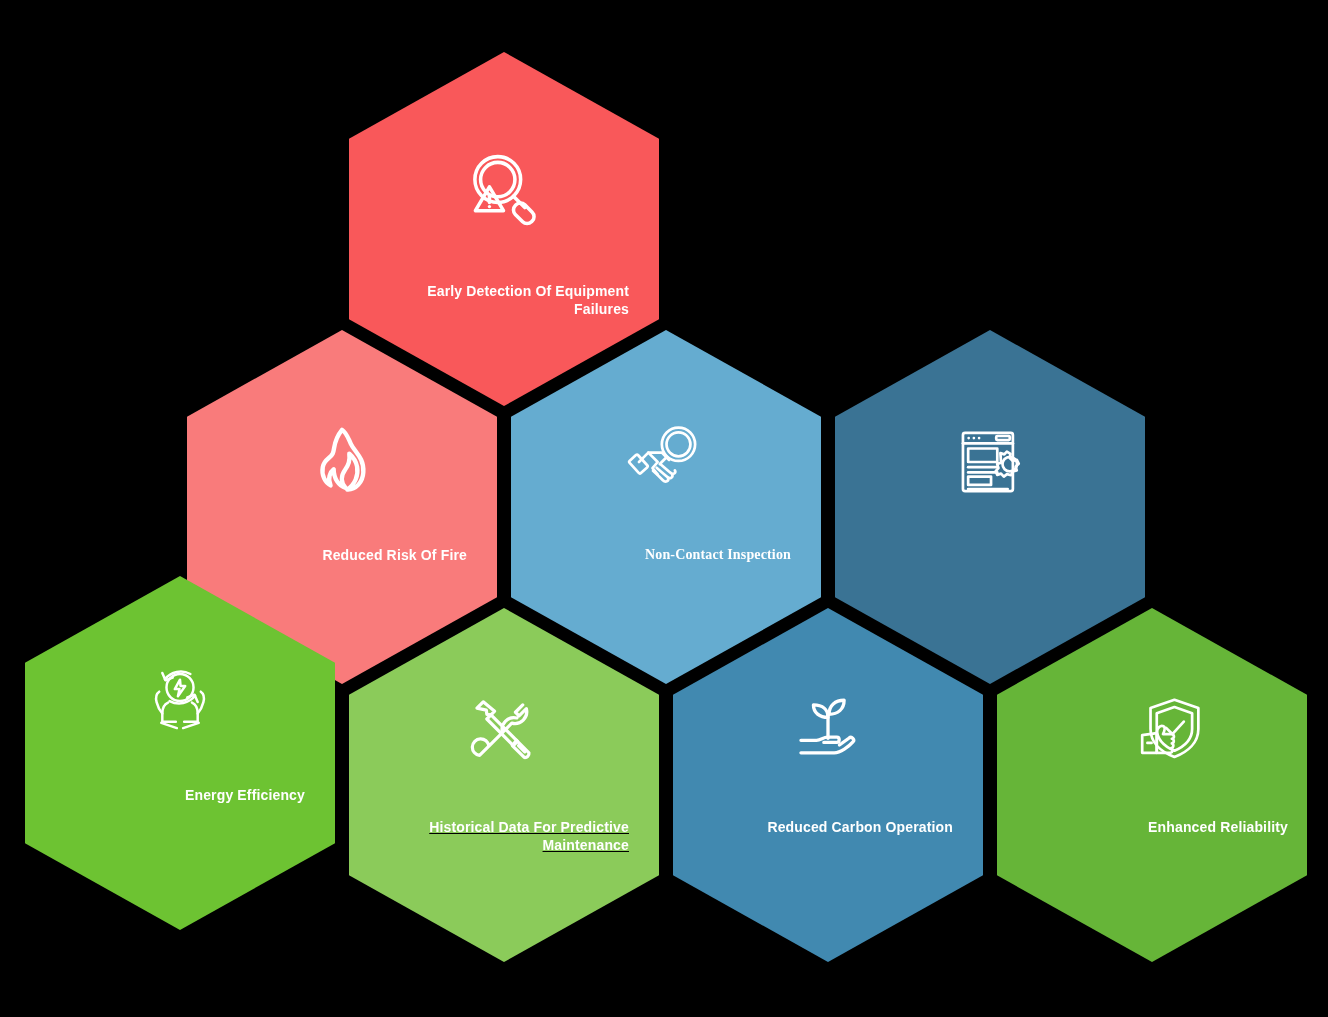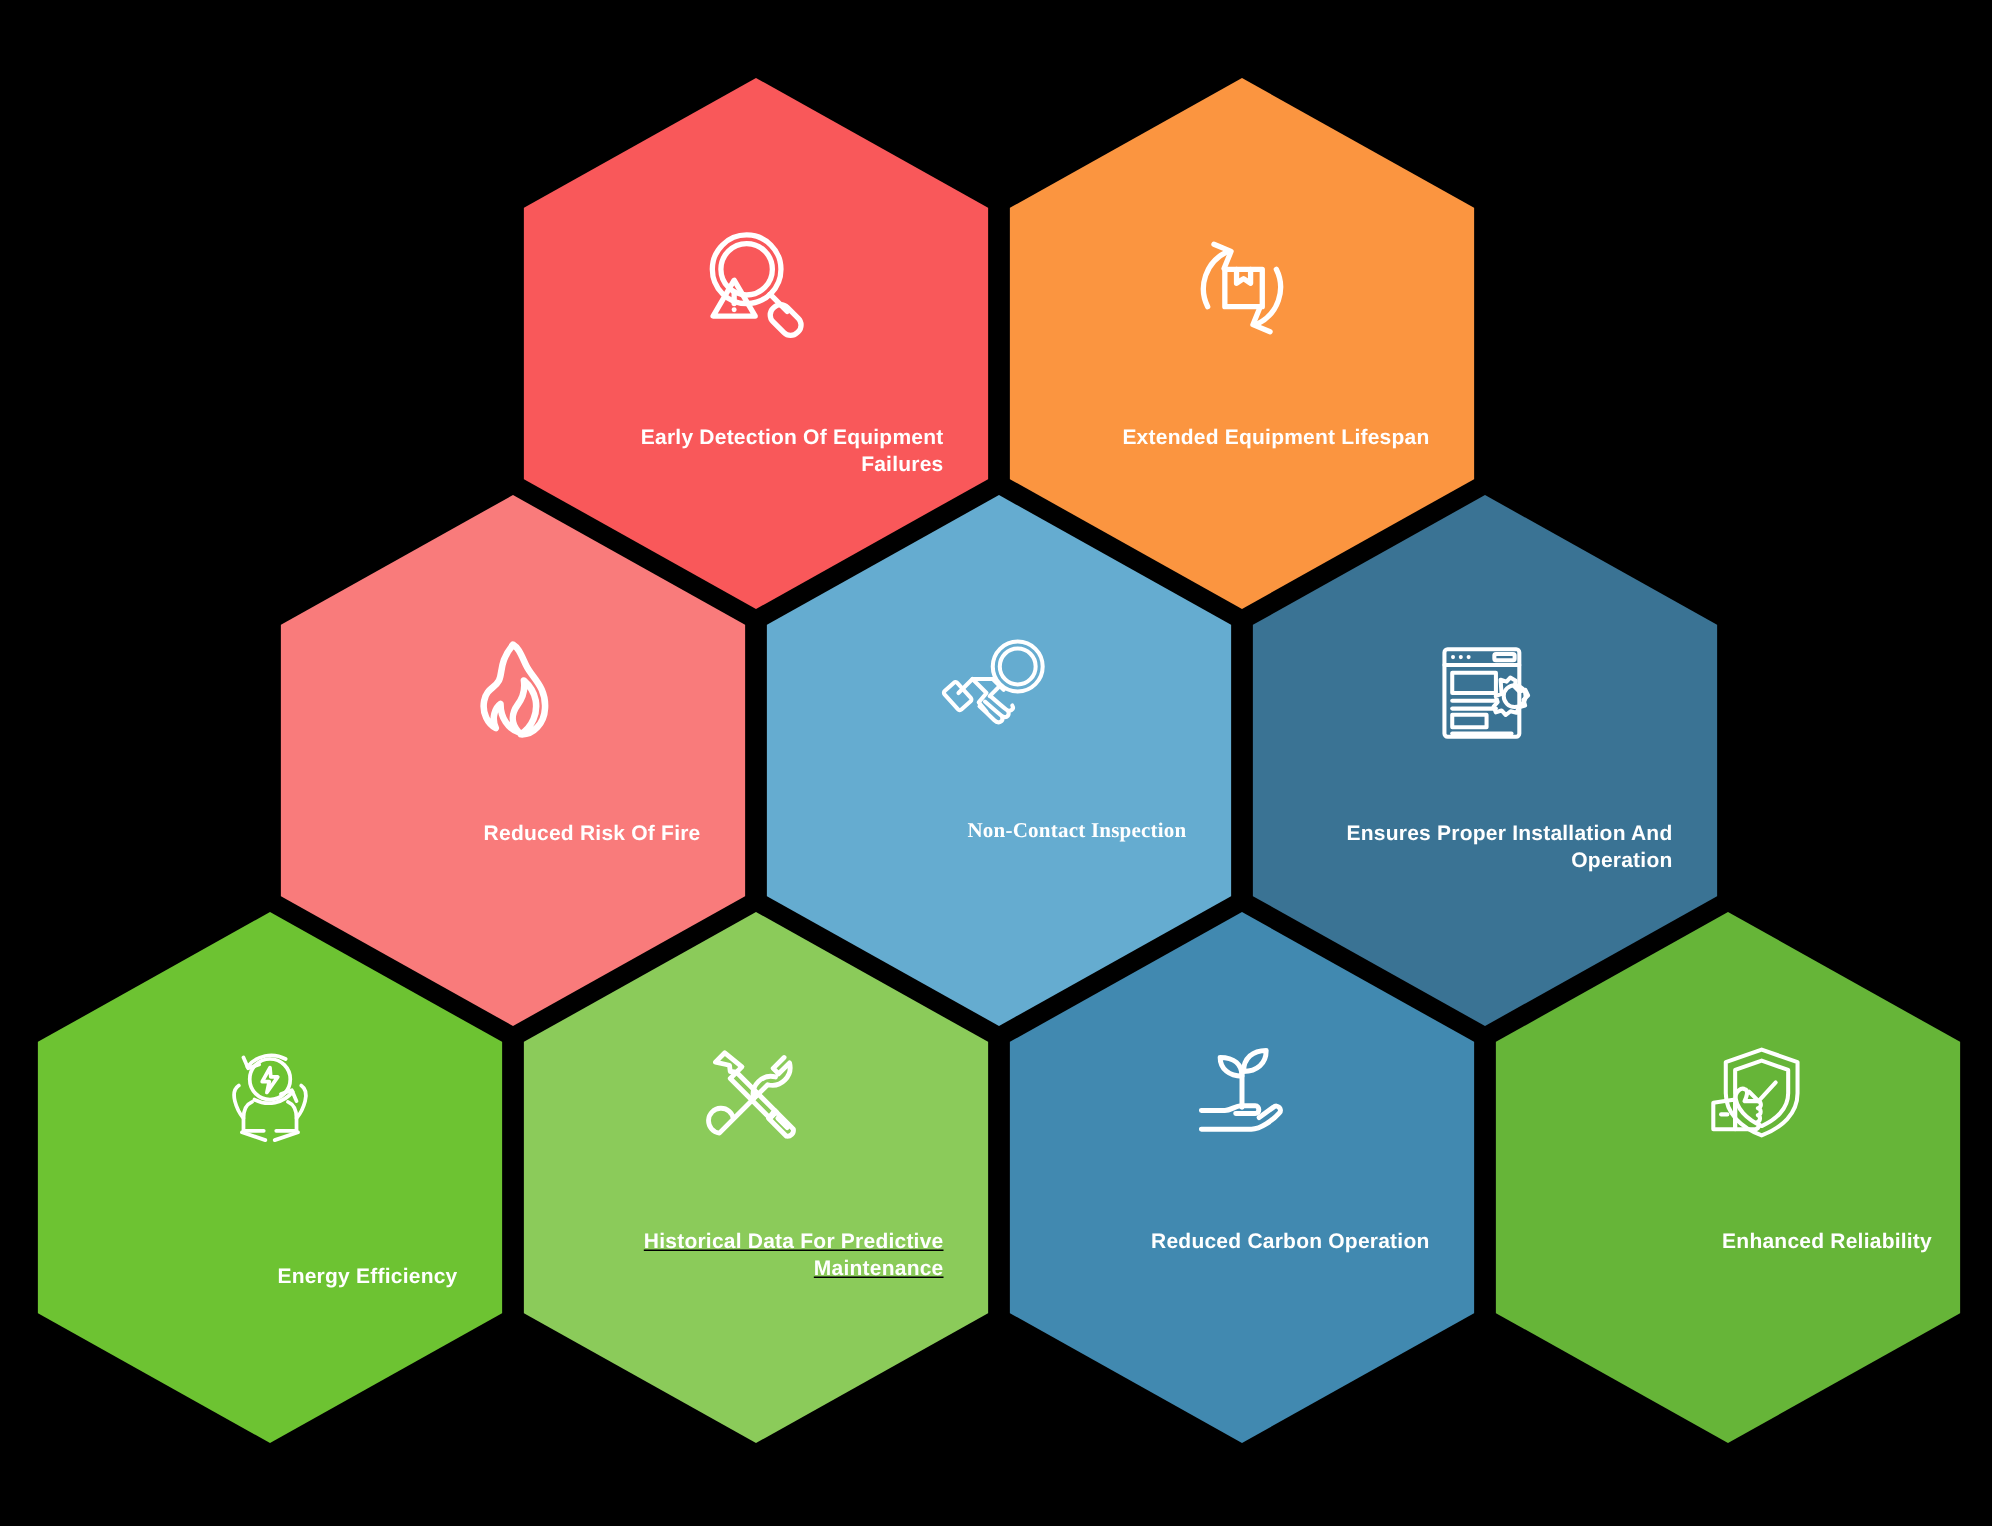--- a/index.html
+++ b/index.html
@@ -52,21 +52,21 @@
     letter-spacing: 0.15px;
     width: 250px;
     flex: none;
   }
   
   .pos-0 { left: 349px;  top: 52px;  }
   .pos-1 { left: 673px;  top: 52px;  }
   .pos-2 { left: 187px;  top: 330px; }
   .pos-3 { left: 511px;  top: 330px; }
   .pos-4 { left: 835px;  top: 330px; }
-  .pos-5 { left: 25px;   top: 608px; gap: 23px; }
+  .pos-5 { left: 25px;   top: 576px; }
   .pos-6 { left: 349px;  top: 608px; }
   .pos-7 { left: 673px;  top: 608px; }
   .pos-8 { left: 997px;  top: 608px; }
 
   
   .pad-a .hex-icon  { margin-top: 88px; }
   .pad-a .hex-label { margin-top: 38px; }
 
   .pad-b .hex-icon  { margin-top: 80px; }
   .pad-b .hex-label { margin-top: 32px; }
@@ -87,33 +87,20 @@
         <line x1="59" y1="54" x2="70" y2="65"></line>
         <rect x="62.5" y="59.5" width="13" height="22" rx="6" transform="rotate(-45 69 70.5)"></rect>
         <path d="M36 45 L22.5 68 L49.5 68 Z"></path>
         <line x1="36" y1="53.5" x2="36" y2="60"></line>
         <circle cx="36" cy="64" r="1.6" fill="#ffffff" stroke="none"></circle>
       </svg>
     </span>
     <span class="hex-label">Early Detection Of Equipment Failures</span>
   </div>
 
-  <div class="hex pos-1 pad-a" style="background: rgb(251, 149, 64);">
-    <span class="hex-icon">
-      <svg viewBox="0 0 100 100" fill="none" stroke="#ffffff" stroke-width="3.4" stroke-linecap="round" stroke-linejoin="round">
-        <path d="M28 62 A26 26 0 0 1 40 27"></path>
-        <path d="M72 38 A26 26 0 0 1 60 73"></path>
-        <polyline points="32,22 43,26.5 38.5,37.5"></polyline>
-        <polyline points="68,78 57,73.5 61.5,62.5"></polyline>
-        <rect x="39" y="38" width="24" height="24"></rect>
-        <polyline points="46.5,38 46.5,47 51,44 55.5,47 55.5,38"></polyline>
-      </svg>
-    </span>
-    <span class="hex-label">Extended Equipment Lifespan</span>
-  </div>
 
   <div class="hex pos-2 pad-b" style="background: rgb(249, 123, 123);">
     <span class="hex-icon">
       <svg viewBox="0 0 100 100" fill="none" stroke="#ffffff" stroke-width="4.2" stroke-linecap="round" stroke-linejoin="round">
         <path d="M50 19 C41 30 43.5 37 41 42 C38.5 47 33 47 31.5 55 C30 63 34 70 39 72.5 C36 66 38.5 59.5 42 57 C42 66 47 73 53.5 75 C48.5 69.5 49 63 53 57.5 C56 53.5 58 49 57 42 C61 45.5 63.5 49.5 64.5 54.5 C66 63 62.5 71.5 55 76.5 C63 77 70 69.5 70.5 60 C71.5 46 62 40 58.5 32.5 C55 25 54 21.5 50 19 Z"></path>
       </svg>
     </span>
     <span class="hex-label">Reduced Risk Of Fire</span>
   </div>
 
@@ -145,21 +132,20 @@
         <rect x="56" y="25" width="13" height="4" rx="1"></rect>
         <rect x="29" y="37" width="28" height="13"></rect>
         <line x1="29" y1="55" x2="57" y2="55"></line>
         <line x1="29" y1="60" x2="57" y2="60"></line>
         <rect x="29" y="64" width="22" height="8"></rect>
         <line x1="29" y1="76" x2="67" y2="76"></line>
         <path d="M66 43.5 l3.8 1.2 2.4 -2.6 3.5 2.1 -0.7 3.9 3 3 3.8 -1.2 1.8 3.7 -2.9 2.7 1 3.8 -3.9 1 -1.6 3.6 -3.8 -1 -3.1 2.4 -2.7 -2.9 -3.7 1.2 -1.4 -3.7 2.6 -2.9 -1.2 -3.8 3.7 -1.4 z" transform="translate(-6,-2)"></path>
         <circle cx="69" cy="52" r="7"></circle>
       </svg>
     </span>
-    <span class="hex-label">Ensures Proper Installation And Operation</span>
   </div>
 
   <div class="hex pos-5 pad-c" style="background: rgb(109, 195, 50);">
     <span class="hex-icon">
       <svg viewBox="0 0 100 100" fill="none" stroke="#ffffff" stroke-width="2.4" stroke-linecap="round" stroke-linejoin="round">
         <circle cx="50" cy="38" r="13"></circle>
         <path d="M50 30.5 L45 39.5 L49.5 39.5 L48 46.5 L55 36.5 L50.5 36.5 Z"></path>
         <path d="M35.5 30 A19.5 19.5 0 0 1 60 25"></path>
         <path d="M64.5 46 A19.5 19.5 0 0 1 40 51"></path>
         <polyline points="33,24 36,31 43,28.5"></polyline>

